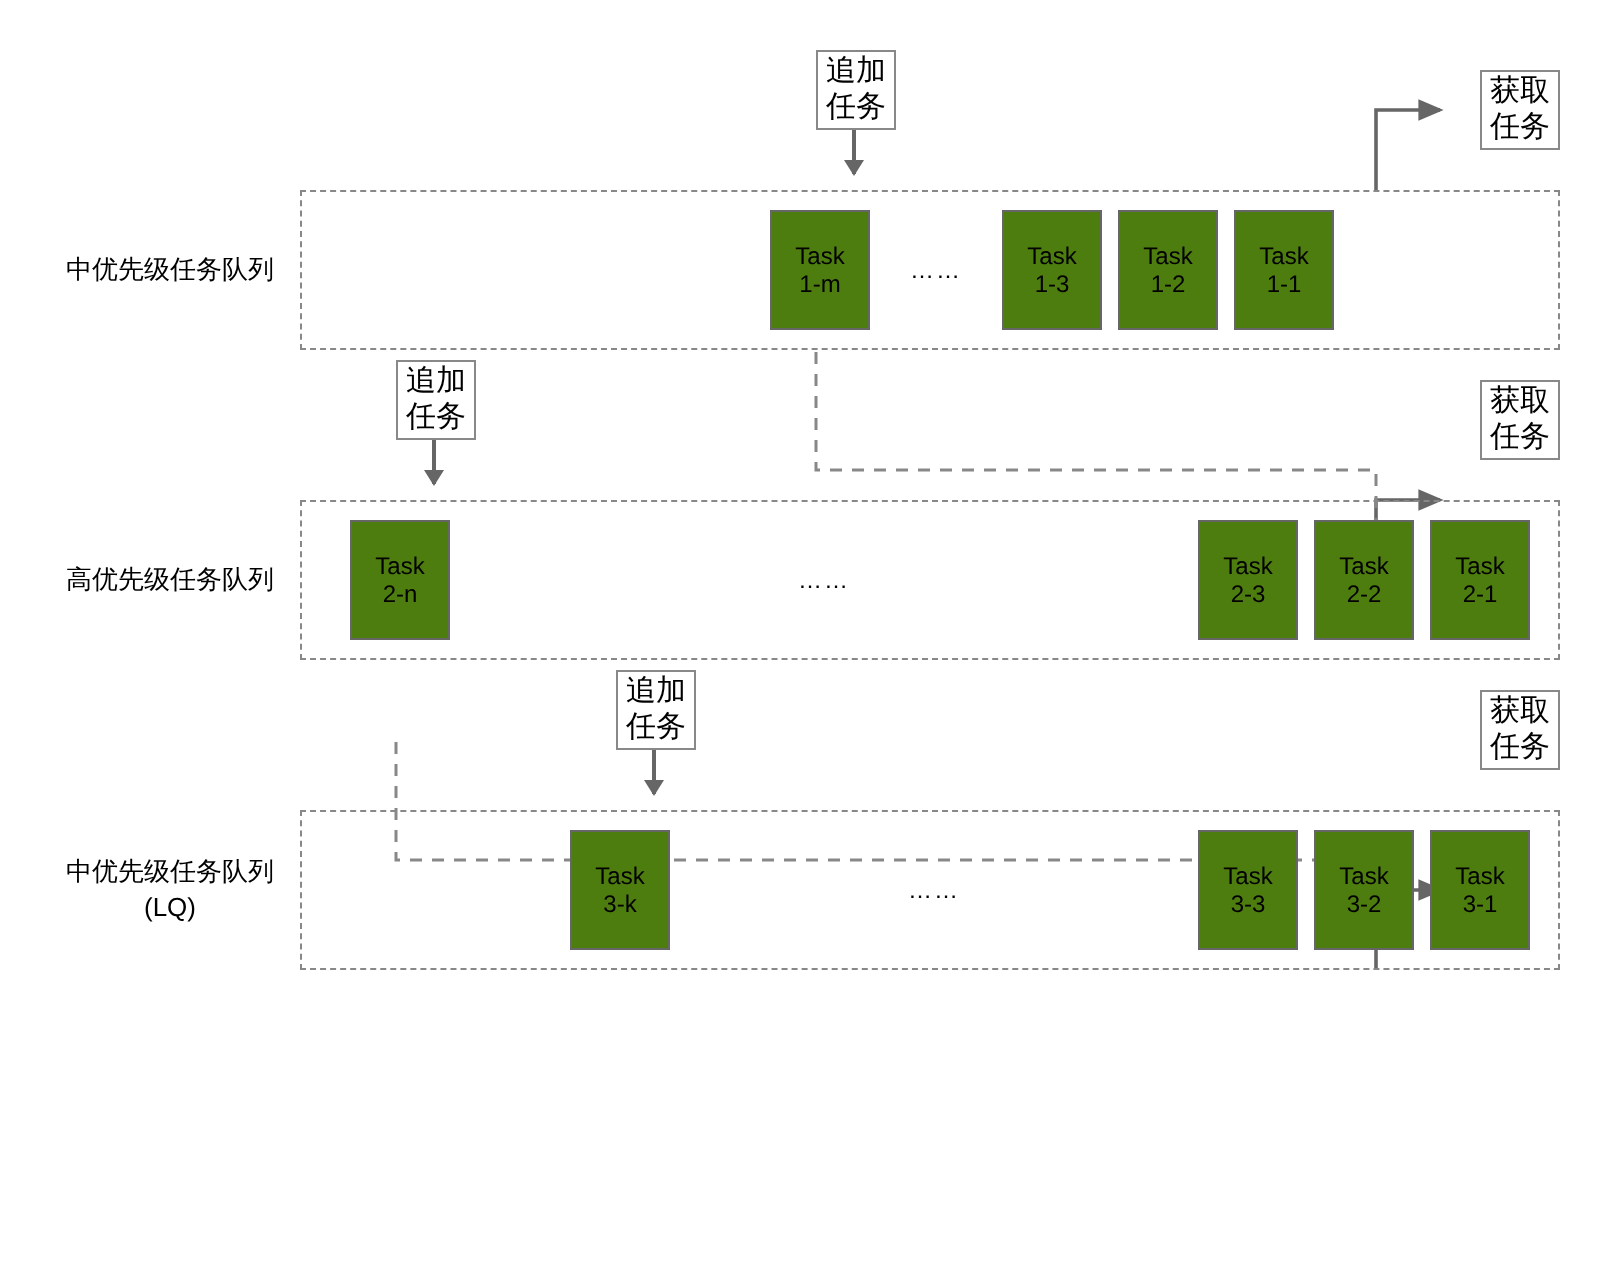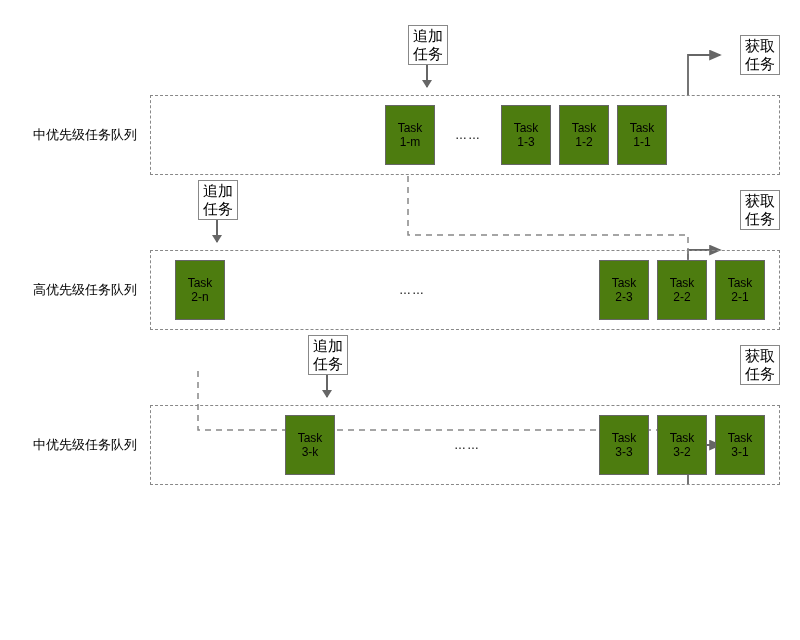--- a/index.html
+++ b/index.html
@@ -189,20 +189,21 @@
 任务</span>
   </div>
   <div class="append-arrow" style="left:306px; top:-30px;"></div>
   <div class="small-box" style="left:720px; top:-60px;">
     <span style="white-space:pre;">获取
 任务</span>
   </div>
 
   <div class="queue-label">
     <div>中优先级任务队列</div>
+    <div>(LQ)</div>
   </div>
   <div class="queue-box">
     <div style="width:120px;"></div>
     <div class="task-box">
         <span style="white-space:pre;">Task
 3-k</span>
       </div>
     <div class="dots" style="flex:1; text-align:center;">……</div>
     <div class="task-box">
         <span style="white-space:pre;">Task

